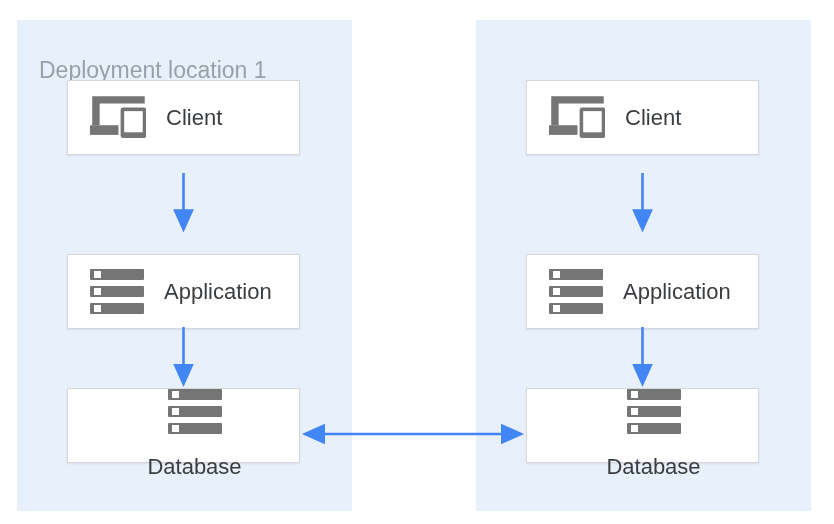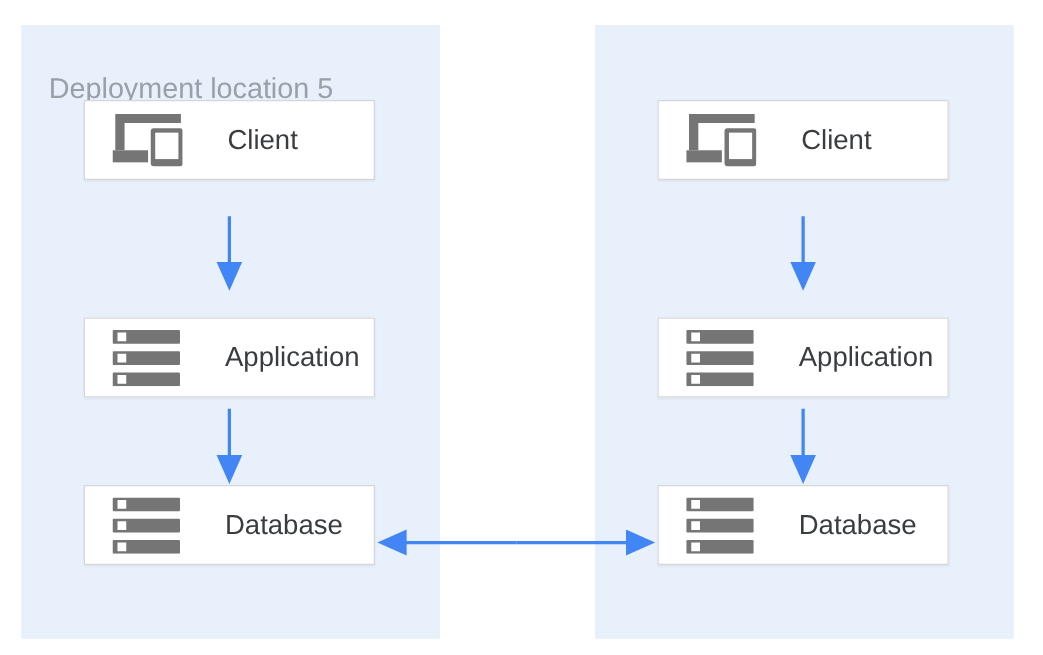--- a/index.html
+++ b/index.html
@@ -37,32 +37,32 @@
     top: 38px;
     font-size: 23px;
     line-height: 1.1;
     color: var(--title-gray);
     white-space: nowrap;
   }
   .node {
     position: absolute;
     left: 50px;
     width: 233px;
-    height: 64px;
+    height: 75px;
     background: var(--box-bg);
     border: 1px solid var(--box-border);
     box-shadow: 0 1px 2px rgba(0,0,0,0.07);
     display: flex;
     align-items: center;
     padding-left: 22px;
-    gap: 36px;
+    gap: 20px;
   }
   .node.client      { top: 60px; }
   .node.application { top: 214px; margin-top: 20px; }
-  .node.database    { top: 368px; }
+  .node.database    { top: 368px; flex-direction: column; }
   .icon {
     color: var(--icon-gray);
     display: inline-flex;
     flex: 0 0 auto;
   }
   .node-label {
     font-size: 22px;
     color: var(--label-text);
     white-space: nowrap;
   }
@@ -77,21 +77,21 @@
     stroke-width: 2.6;
   }
   svg.arrow-layer marker path { fill: var(--arrow-blue); }
 </style>
 </head>
 <body>
 
 <div class="stage">
 
   <div class="panel left">
-    <div class="panel-title">Deployment location 5</div>
+    <div class="panel-title">Deployment location 1</div>
 
     <div class="node client">
       <span class="icon">
         <svg width="56" height="43" viewBox="0 0 58 44" aria-hidden="true">
           <path fill="currentColor" d="M2.3 0 H56.7 V7.4 H10 V30 H2.3 Z"></path>
           <rect fill="currentColor" x="0" y="30" width="29.5" height="10"></rect>
           <rect fill="currentColor" x="31.7" y="11.7" width="26.6" height="31.6" rx="2.5"></rect>
           <rect fill="#ffffff" x="35.4" y="15.4" width="19.2" height="21.9"></rect>
         </svg>
       </span>

